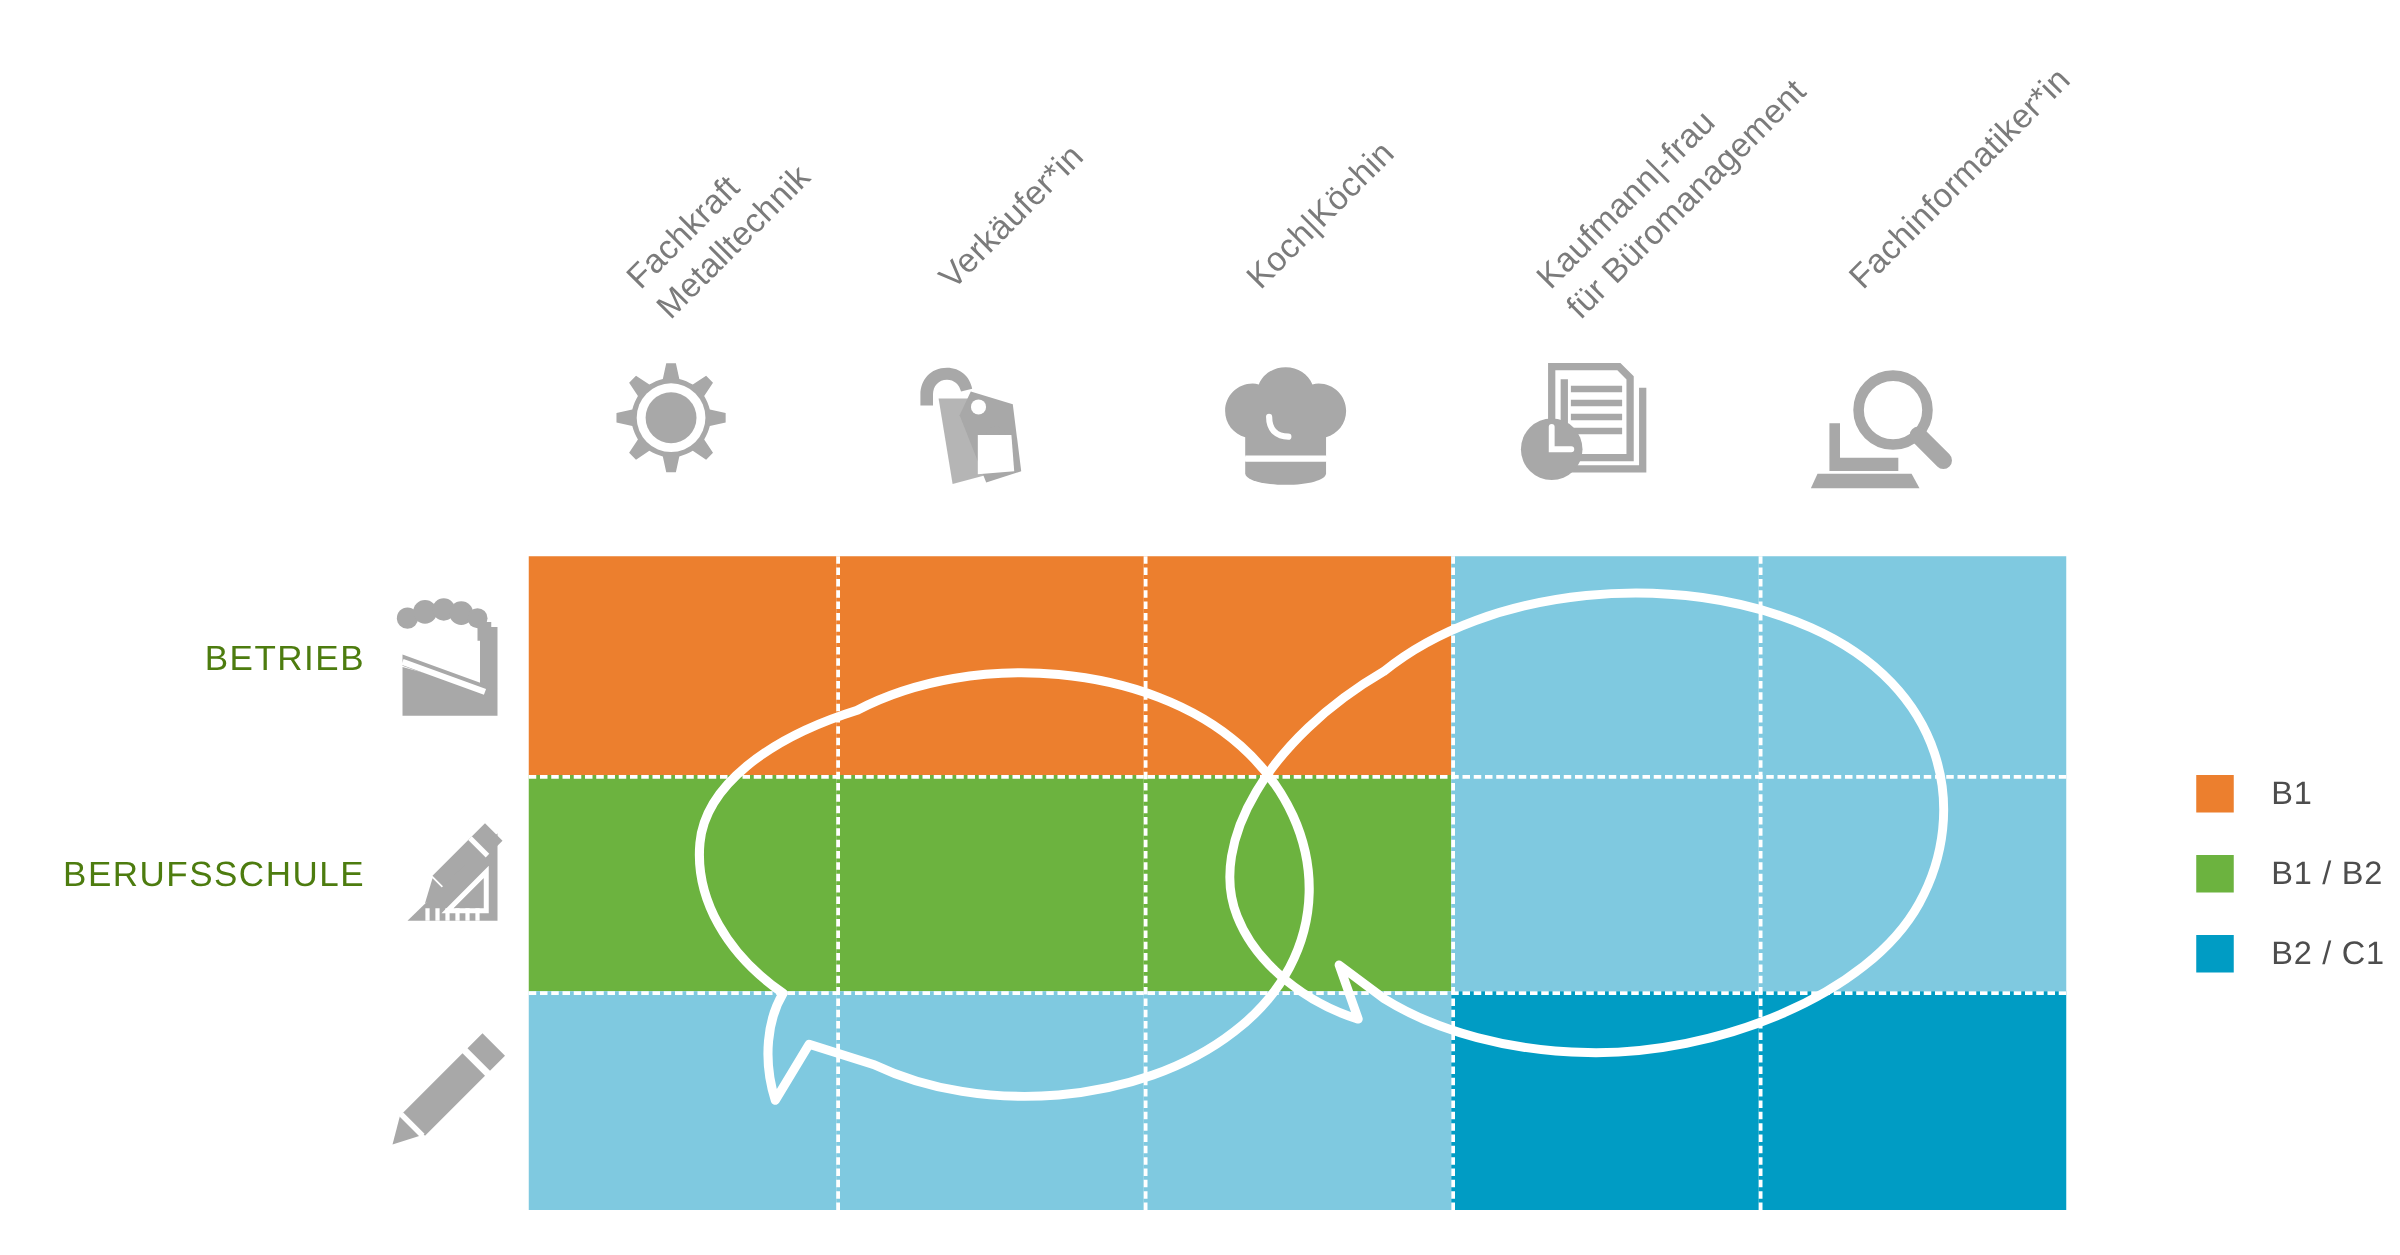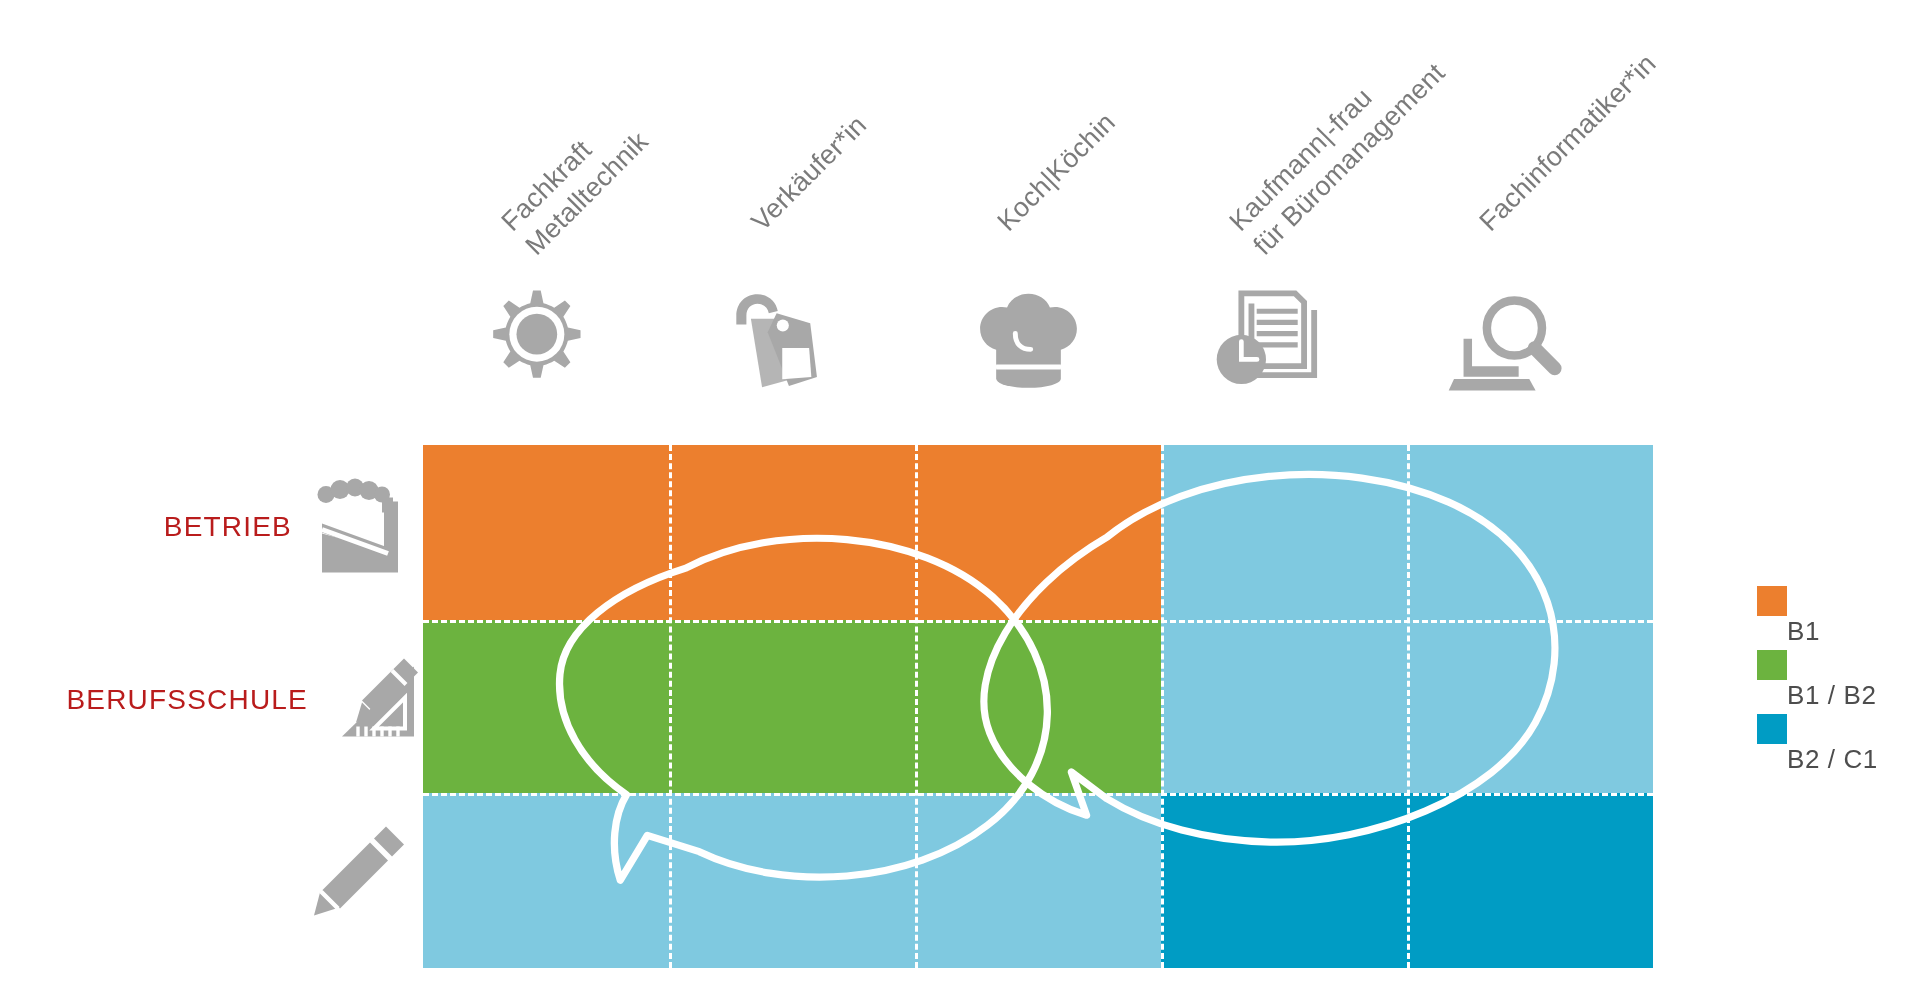--- a/index.html
+++ b/index.html
@@ -34,21 +34,21 @@
   .col-icon svg{display:block;}
 
   
   .row-label{
     position:absolute;
     display:flex;align-items:center;justify-content:flex-end;
     gap:18px;
     height:120px;
   }
   .row-label .txt{
-    color:#b91c1c;
+    color:#4d7c0f;
     font-size:28px;
     letter-spacing:1.2px;
     white-space:nowrap;
   }
   .row-label .ric{width:100px;height:105px;display:flex;align-items:center;justify-content:center;}
 
   
   #matrix{
     position:absolute;
     left:423px;top:445px;
@@ -65,21 +65,21 @@
     pointer-events:none;
   }
   .vline{position:absolute;top:0;bottom:0;width:0;border-left:3px dashed #ffffff;}
   .hline{position:absolute;left:0;right:0;height:0;border-top:3px dashed #ffffff;}
 
   
   #bubbles{position:absolute;left:423px;top:445px;width:1230px;height:523px;pointer-events:none;}
 
   
   #legend{position:absolute;left:1757px;top:586px;}
-  .legend-row{display:flex;align-items:flex-start;height:64px;flex-direction:column;}
+  .legend-row{display:flex;align-items:flex-end;height:64px;}
   .legend-swatch{width:30px;height:30px;flex:0 0 30px;}
   .legend-label{margin-left:30px;color:#4d4d4d;font-size:26px;letter-spacing:.6px;white-space:nowrap;}
 </style>
 </head>
 <body>
 
 <div id="stage">
 
   <div class="col-head" style="left:494px;top:214px;">Fachkraft
 Metalltechnik</div>
@@ -185,21 +185,21 @@
           <circle cx="72" cy="17" r="8"></circle>
           <path d="M72 20 L83 20 L83 35 L72 35 Z"></path>
           <path d="M12 56 L12 95 L88 95 L88 24 L74 24 L74 73 L12 56 Z"></path>
           <path d="M12 46 L78 70 L78 79 L12 55 Z"></path>
         </g>
         <path d="M12 52 L78 76" stroke="#ffffff" stroke-width="5" fill="none"></path>
       </svg>
     </span>
   </div>
 
-  <div class="row-label" style="left:36px;top:640px;width:390px;">
+  <div class="row-label" style="left:20px;top:640px;width:390px;">
     <span class="txt">BERUFSSCHULE</span>
     <span class="ric">
       <svg width="100" height="105" viewBox="0 0 100 100" aria-hidden="true">
         <g fill="#A8A8A8">
           <path d="M78 8 L92 22 L50 64 L36 50 Z"></path>
           <path d="M36 52 L48 64 L30 72 Z"></path>
           <path d="M88 16 L88 86 L16 86 Z"></path>
         </g>
         <g stroke="#ffffff" stroke-width="4" fill="none">
           <path d="M66 20 L80 34"></path>

